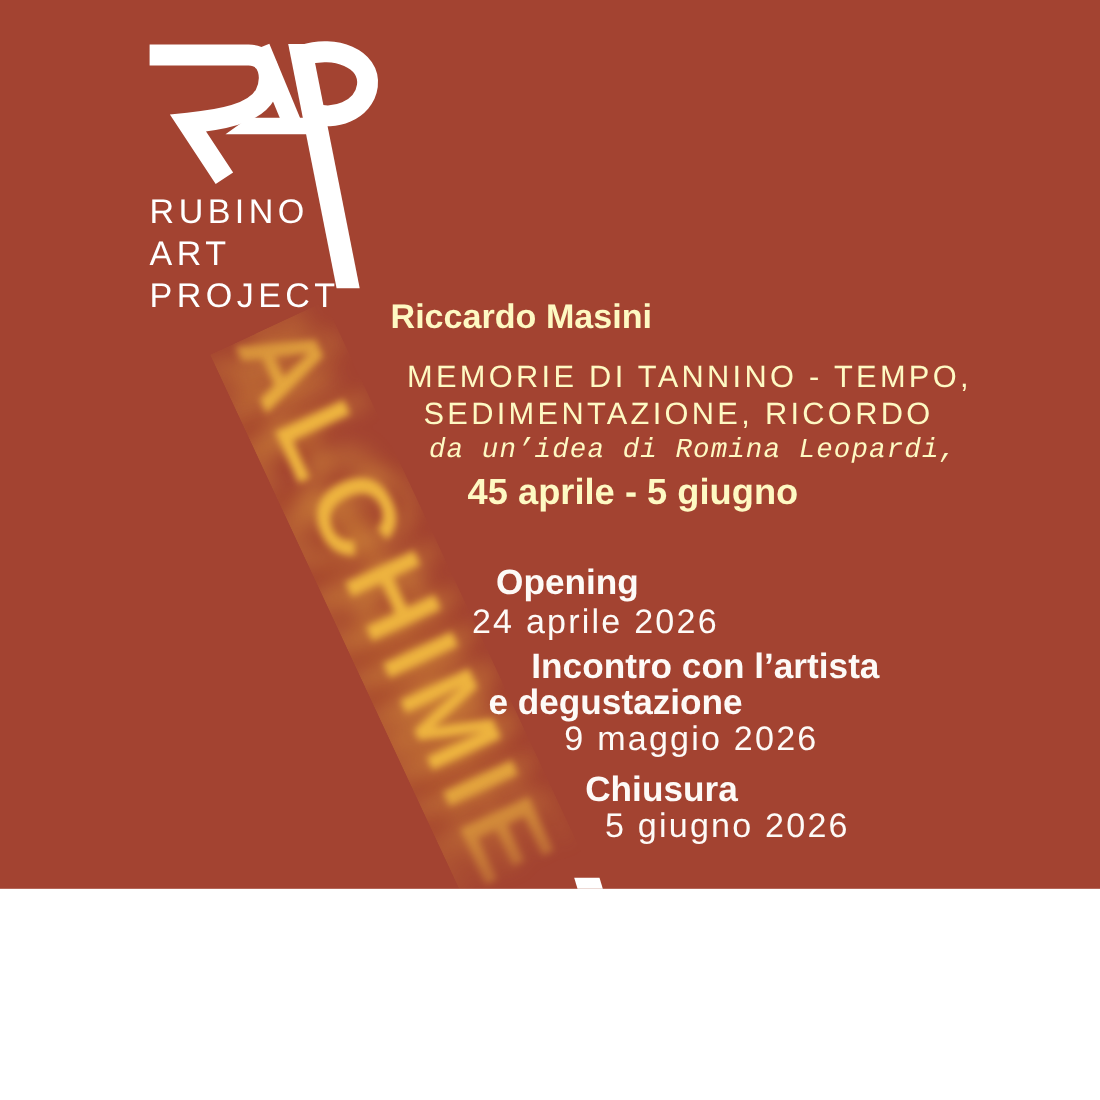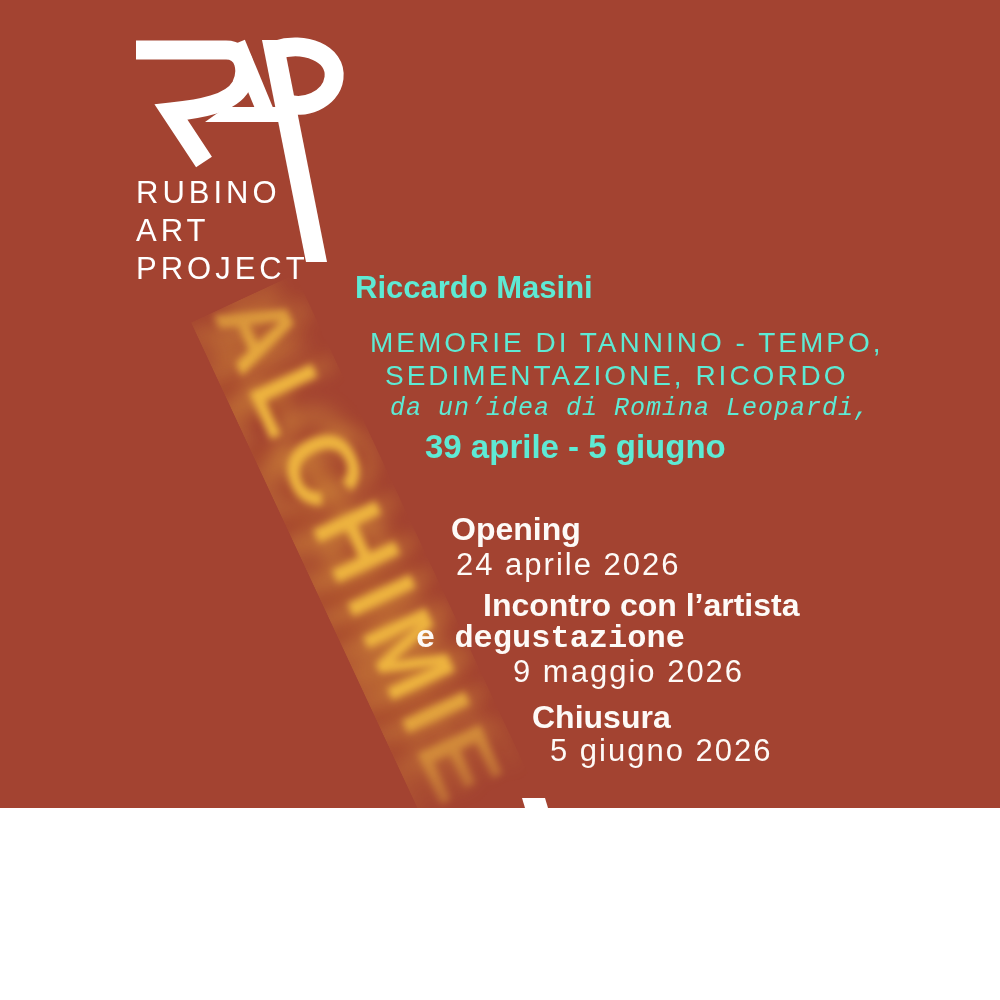--- a/index.html
+++ b/index.html
@@ -68,21 +68,21 @@
     -webkit-mask-image: linear-gradient(90deg, rgba(0,0,0,0.65) 0%, #000 14%, #000 78%, rgba(0,0,0,0.35) 97%, rgba(0,0,0,0.2) 100%);
             mask-image: linear-gradient(90deg, rgba(0,0,0,0.65) 0%, #000 14%, #000 78%, rgba(0,0,0,0.35) 97%, rgba(0,0,0,0.2) 100%);
   }
 
   
   .header-block {
     position: absolute;
     left: 340px;
     top: 270px;
     width: 620px;
-    color: #5eead4;
+    color: #fef9c3;
     white-space: nowrap;
   }
   .artist        { font-size: 31px; font-weight: 700; line-height: 36px; margin-left: 15px; }
   .title-caps    { font-size: 28px; font-weight: 400; letter-spacing: 3px; line-height: 33px; }
   .title-1       { margin-left: 30px; margin-top: 20px; }
   .title-2       { margin-left: 45px; }
   .credit        { font-size: 25px; font-style: italic; font-weight: 400; letter-spacing: 1px; line-height: 28px; }
   .credit-1      { margin-left: 50px; margin-top: 3px; font-family: Liberation Mono, monospace; }
   .credit-2      { margin-left: 65px; }
   .date-range    { font-size: 33px; font-weight: 700; line-height: 36px; margin-left: 85px; margin-top: 6px; }
@@ -92,23 +92,23 @@
     position: absolute;
     left: 340px;
     top: 511px;
     width: 620px;
     color: #fdfaf7;
     white-space: nowrap;
   }
   .sched-bold    { font-size: 32px; font-weight: 700; line-height: 33px; }
   .sched-reg     { font-size: 31px; font-weight: 400; letter-spacing: 2px; line-height: 33px; }
   .sl1 { margin-left: 111px; line-height: 36px; }
-  .sl2 { margin-left: 116px; line-height: 36px; }
+  .sl2 { margin-left: 89px; line-height: 36px; }
   .sl3 { margin-left: 143px; margin-top: 6px; }
-  .sl4 { margin-left: 76px; font-family: Liberation Mono, monospace; }
+  .sl4 { margin-left: 104px; }
   .sl5 { margin-left: 173px; }
   .sl6 { margin-left: 192px; margin-top: 13px; }
   .sl7 { margin-left: 210px; }
 </style>
 </head>
 <body>
 
 <div class="poster">
 
   <svg class="shape-layer" viewBox="0 0 1000 1000" role="img" aria-label="RAP">
@@ -134,21 +134,21 @@
 
   <div class="alchimie">
     <span>ALCHIMIE</span>
   </div>
 
   <div class="header-block">
     <div class="artist">Riccardo Masini</div>
     <div class="title-caps title-1">MEMORIE DI TANNINO - TEMPO,</div>
     <div class="title-caps title-2">SEDIMENTAZIONE, RICORDO</div>
     <div class="credit credit-1">da un’idea di Romina Leopardi,</div>
-    <div class="date-range">39 aprile - 5 giugno</div>
+    <div class="date-range">45 aprile - 5 giugno</div>
   </div>
 
   <div class="schedule-block">
     <div class="sched-bold sl1">Opening</div>
     <div class="sched-reg  sl2">24 aprile 2026</div>
     <div class="sched-bold sl3">Incontro con l’artista</div>
     <div class="sched-bold sl4">e degustazione</div>
     <div class="sched-reg  sl5">9 maggio 2026</div>
     <div class="sched-bold sl6">Chiusura</div>
     <div class="sched-reg  sl7">5 giugno 2026</div>

